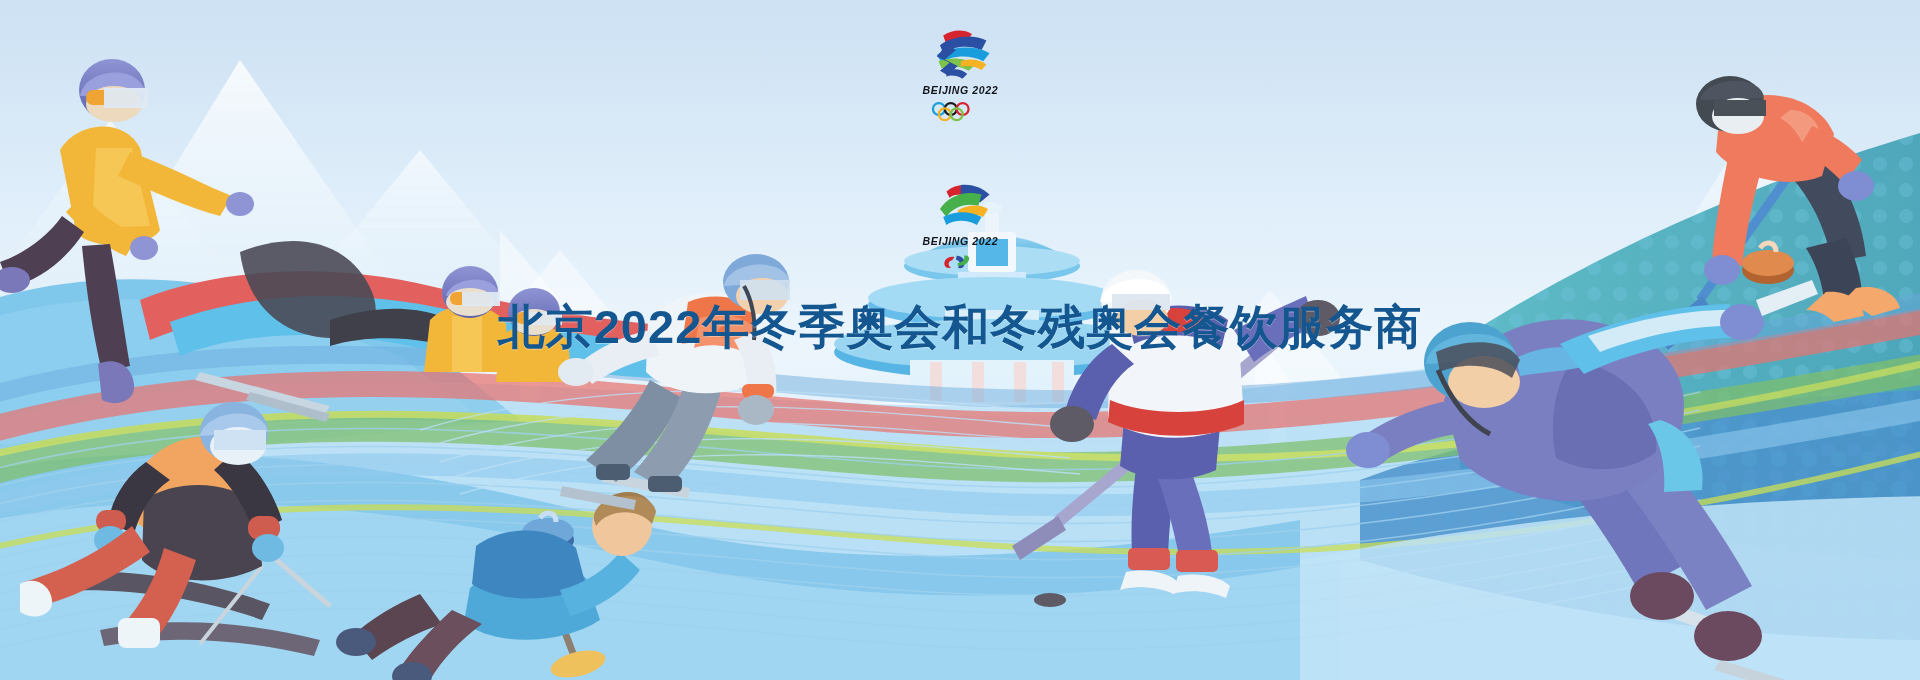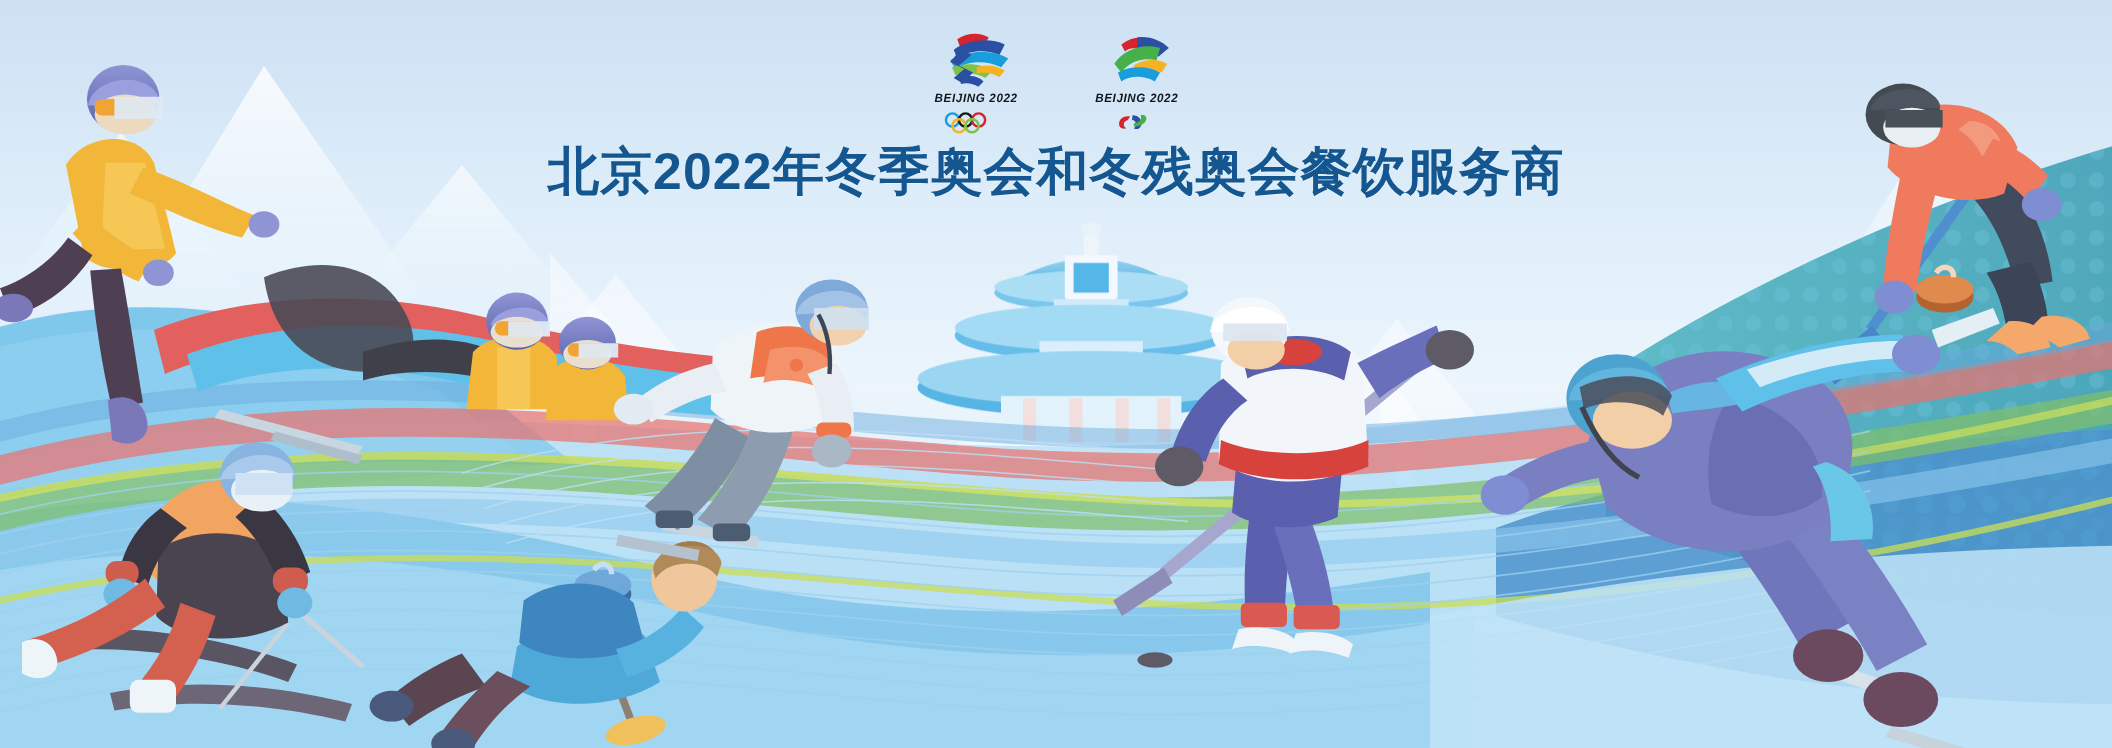--- a/index.html
+++ b/index.html
@@ -14,36 +14,36 @@
   .layer{position:absolute;left:0;top:0;width:1920px;height:680px;}
   .layer svg{display:block;width:1920px;height:680px;}
 
   
   .header{
     position:absolute;left:0;top:0;width:1920px;
     display:flex;flex-direction:column;align-items:center;
     z-index:60;pointer-events:none;
   }
   .logos{
-    display:flex;flex-direction:row;align-items:flex-start;
+    display:flex;flex-direction:column;align-items:flex-start;
     gap:54px;margin-top:26px;
     pointer-events:auto;
   }
   .logo{width:92px;display:flex;flex-direction:column;align-items:center;}
   .logo-mark{width:88px;height:56px;}
   .logo-word{
     font-size:11px;font-weight:bold;font-style:italic;
     letter-spacing:.6px;color:#12161c;margin-top:2px;
     font-family:"Liberation Sans","DejaVu Sans",sans-serif;
     white-space:nowrap;transform:scaleX(.96);
   }
   .logo-sub{margin-top:3px;height:24px;}
 
   .title{
-    margin-top:2px;
+    margin-top:22px;
     font-size:47px;
     font-weight:bold;
     letter-spacing:1px;
     color:#14568f;
     text-shadow:0 1px 0 rgba(255,255,255,.35);
     white-space:nowrap;
     font-family:"Liberation Sans","DejaVu Sans",sans-serif;
     pointer-events:auto;
   }
 </style>

